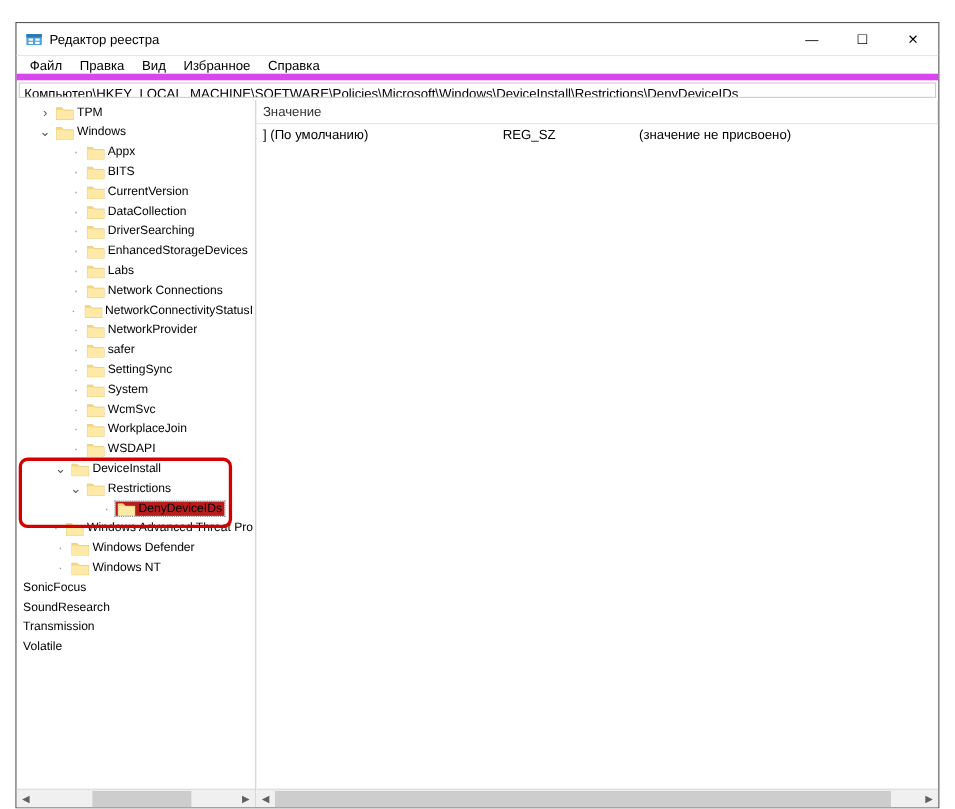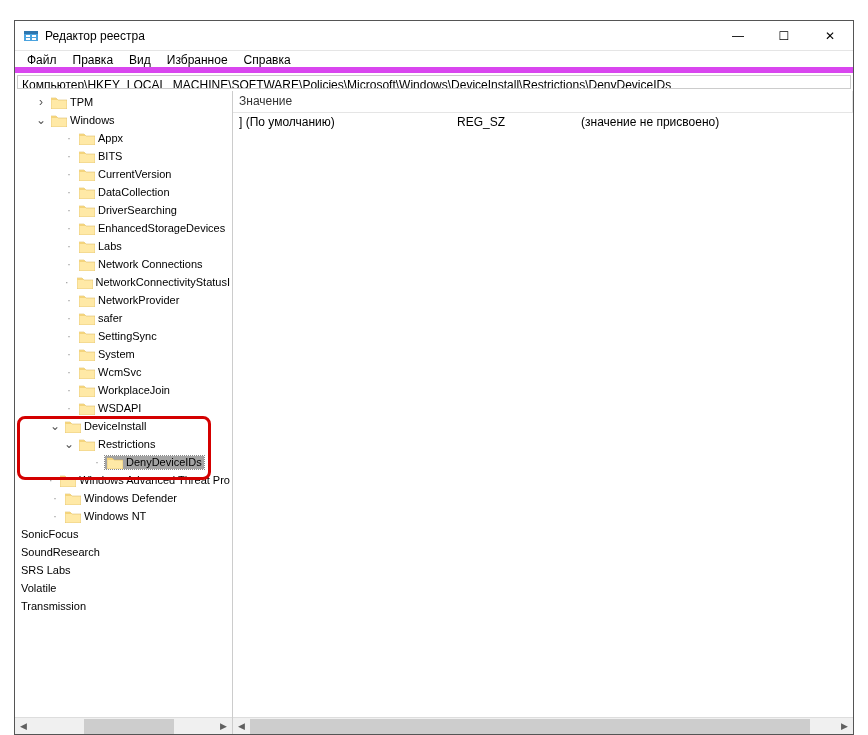--- a/index.html
+++ b/index.html
@@ -10,21 +10,21 @@
 .titlebar-title { flex: 1; font-size: 12px; }
 .win-controls { display: flex; }
 .win-btn { width: 46px; height: 30px; display: flex; align-items: center; justify-content: center; cursor: pointer; }
 .menubar { height: 22px; display: flex; align-items: flex-start; padding: 0 4px; border-bottom: 6px solid #d946ef; }
 .menu-item { padding: 2px 8px; cursor: pointer; }
 .addressbar { height: 14px; border: 1px solid #ccc; margin: 2px; padding: 2px 4px; font-size: 12px; background: #fff; white-space: nowrap; overflow: hidden; }
 .content { flex: 1; display: flex; overflow: hidden; }
 .tree-pane { width: 218px; border-right: 1px solid #ccc; display: flex; flex-direction: column; overflow: hidden; }
 .tree-scroll { flex: 1; overflow: hidden; padding-top: 2px; }
 .tree-row { display: flex; align-items: center; height: 18px; white-space: nowrap; padding-left: 4px; cursor: pointer; }
-.tree-row.selected .label-wrap { background: #a3a3a3; outline: 1px dotted #888; justify-content: flex-end; }
+.tree-row.selected .label-wrap { background: #b91c1c; outline: 1px dotted #888; justify-content: flex-end; }
 .label-wrap { padding: 0 2px; display: inline-flex; align-items: center; }
 .expander { width: 12px; height: 12px; display: inline-flex; align-items: center; justify-content: center; color: #555; font-size: 12px; margin-right: 2px; }
 .folder-icon { width: 16px; height: 13px; margin-right: 3px; display: inline-block; }
 .tree-label { font-size: 11px; }
 .ind { display: inline-block; height: 1px; }
 .nochild { color: #999; }
 .hscroll-bar { height: 17px; background: #f0f0f0; border-top: 1px solid #ddd; display: flex; align-items: center; position: relative; }
 .hscroll-left, .hscroll-right { width: 17px; height: 17px; display: flex; align-items: center; justify-content: center; color: #606060; font-size: 9px; }
 .hscroll-track { flex: 1; height: 17px; position: relative; }
 .hscroll-thumb { position: absolute; height: 15px; top: 1px; background: #cdcdcd; }
@@ -399,33 +399,27 @@
           </div>
           <div class="tree-row">
             <span class="ind" style="width:0px"></span>
             <span class="label-wrap">
               <span class="tree-label">SoundResearch</span>
             </span>
           </div>
           <div class="tree-row">
             <span class="ind" style="width:0px"></span>
             <span class="label-wrap">
-              <span class="tree-label">SRS Labs</span>
+              <span class="tree-label">Transmission</span>
             </span>
           </div>
           <div class="tree-row">
             <span class="ind" style="width:0px"></span>
             <span class="label-wrap">
               <span class="tree-label">Volatile</span>
-            </span>
-          </div>
-          <div class="tree-row">
-            <span class="ind" style="width:0px"></span>
-            <span class="label-wrap">
-              <span class="tree-label">Transmission</span>
             </span>
           </div>
         </div>
       <div class="hscroll-bar">
         <div class="hscroll-left">◀</div>
         <div class="hscroll-track">
           <div class="hscroll-thumb" id="tree-thumb" style="left: 52px; width: 90px;"></div>
         </div>
         <div class="hscroll-right">▶</div>
       </div>

